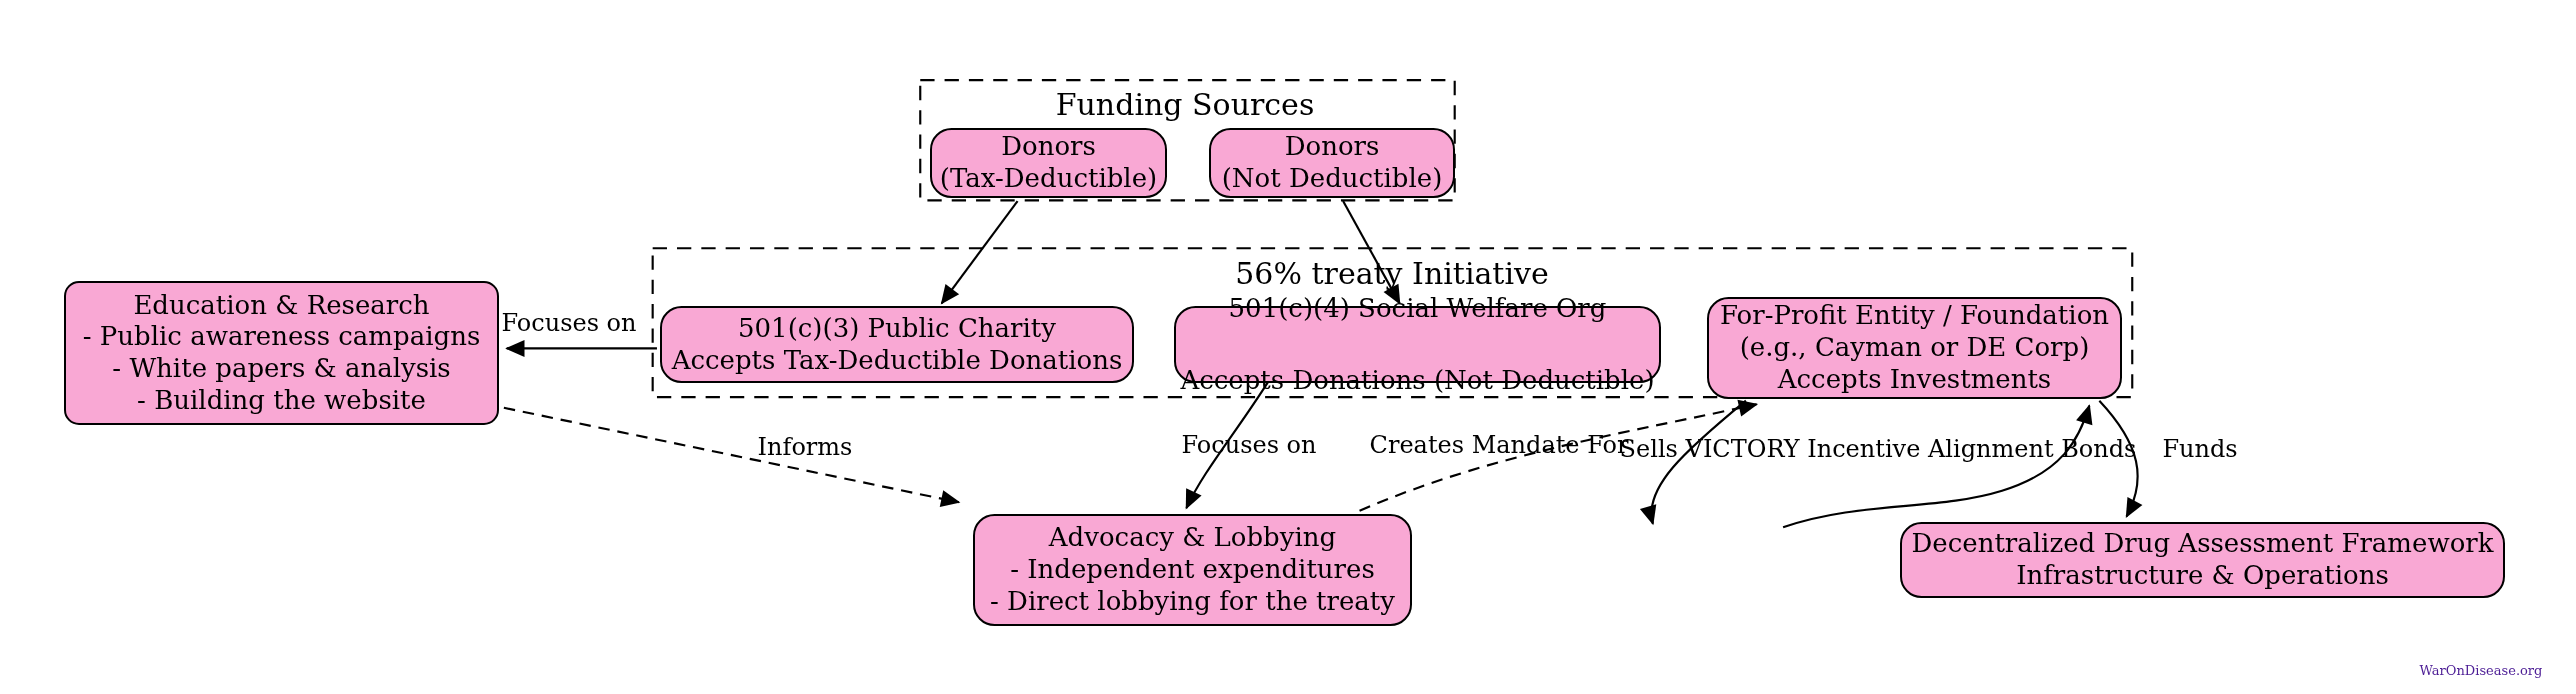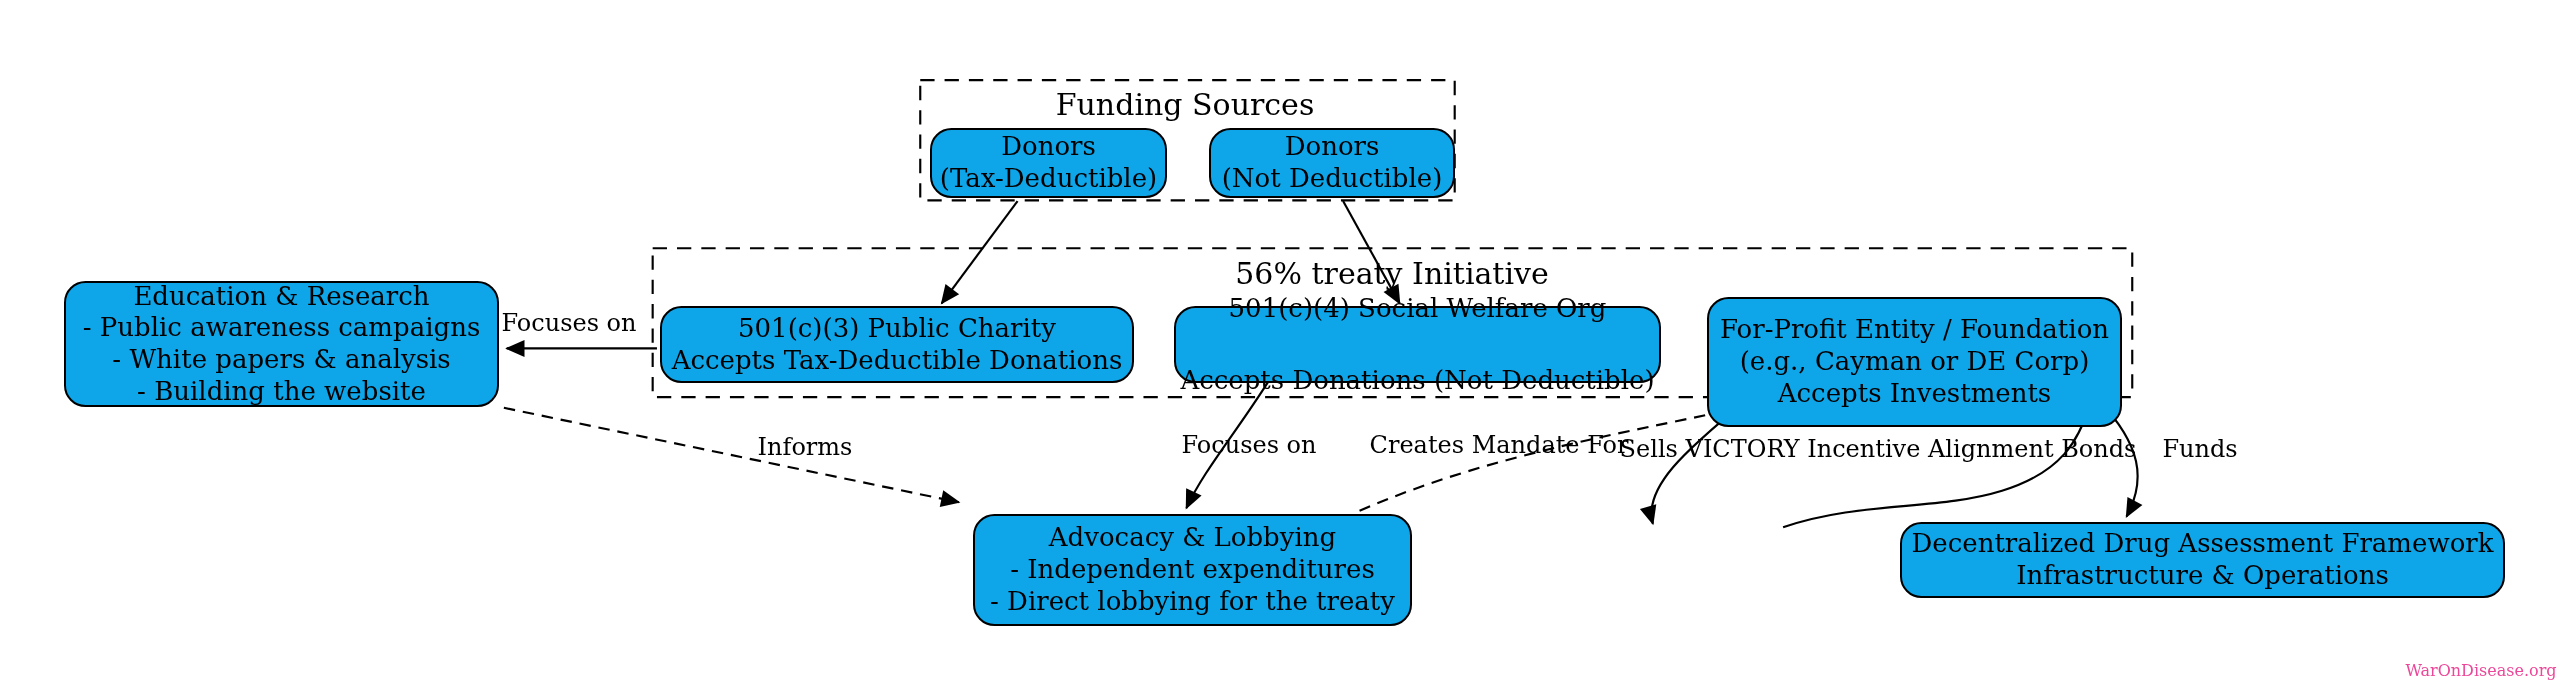--- a/index.html
+++ b/index.html
@@ -22,41 +22,41 @@
     position: absolute;
     transform: translate(-50%, -50%);
     font-size: 30px;
     white-space: nowrap;
   }
   .node {
     position: absolute;
     box-sizing: border-box;
     border: 2.1px solid #000;
     border-radius: 21.5px;
-    background: #0ea5e9;
+    background: #f9a8d4;
     display: flex;
     flex-direction: column;
     align-items: center;
     justify-content: center;
     text-align: center;
     font-size: 26px;
     line-height: 1.22;
     white-space: nowrap;
   }
   .edge-label {
     position: absolute;
     transform: translate(-50%, -50%);
     font-size: 24px;
     white-space: nowrap;
   }
   .watermark {
     position: absolute;
     transform: translate(-50%, -50%);
-    font-size: 16px;
-    color: #ec4899;
+    font-size: 13px;
+    color: #4c1d95;
     white-space: nowrap;
   }
 </style>
 </head>
 <body>
 
 <div class="canvas">
 
   <svg class="layer" viewBox="0 0 3600 970" xmlns="http://www.w3.org/2000/svg">
     <defs>
@@ -99,27 +99,27 @@
   <div class="node" style="left:660px; top:306px; width:474px; height:77px;">
     <span>501(c)(3) Public Charity</span>
     <span>Accepts Tax-Deductible Donations</span>
   </div>
 
   <div class="node" style="left:1174px; top:306px; width:487px; height:77px;gap:40px;">
     <span>501(c)(4) Social Welfare Org</span>
     <span>Accepts Donations (Not Deductible)</span>
   </div>
 
-  <div class="node" style="left:1707px; top:297px; width:415px; height:130px;">
+  <div class="node" style="left:1707px; top:297px; width:415px; height:102px;">
     <span>For-Profit Entity / Foundation</span>
     <span>(e.g., Cayman or DE Corp)</span>
     <span>Accepts Investments</span>
   </div>
 
-  <div class="node" style="left:64px; top:281px; width:435px; height:126px;">
+  <div class="node" style="left:64px; top:281px; width:435px; height:144px;border-radius:15px;">
     <span>Education &amp; Research</span>
     <span>- Public awareness campaigns</span>
     <span>- White papers &amp; analysis</span>
     <span>- Building the website</span>
   </div>
 
   <div class="node" style="left:973px; top:514px; width:439px; height:112px;">
     <span>Advocacy &amp; Lobbying</span>
     <span>- Independent expenditures</span>
     <span>- Direct lobbying for the treaty</span>

